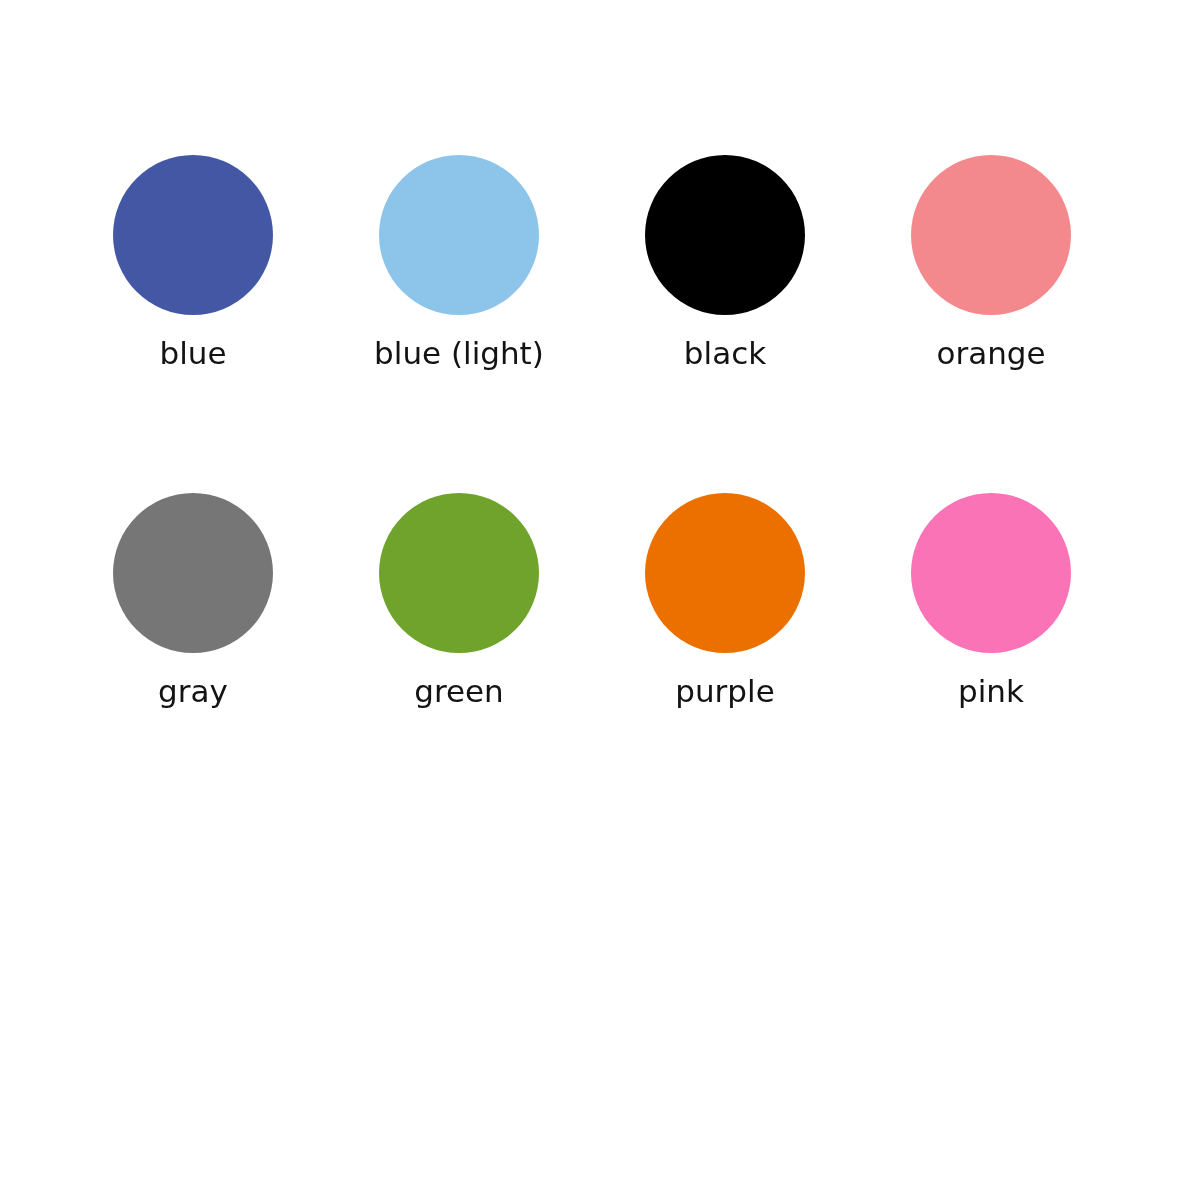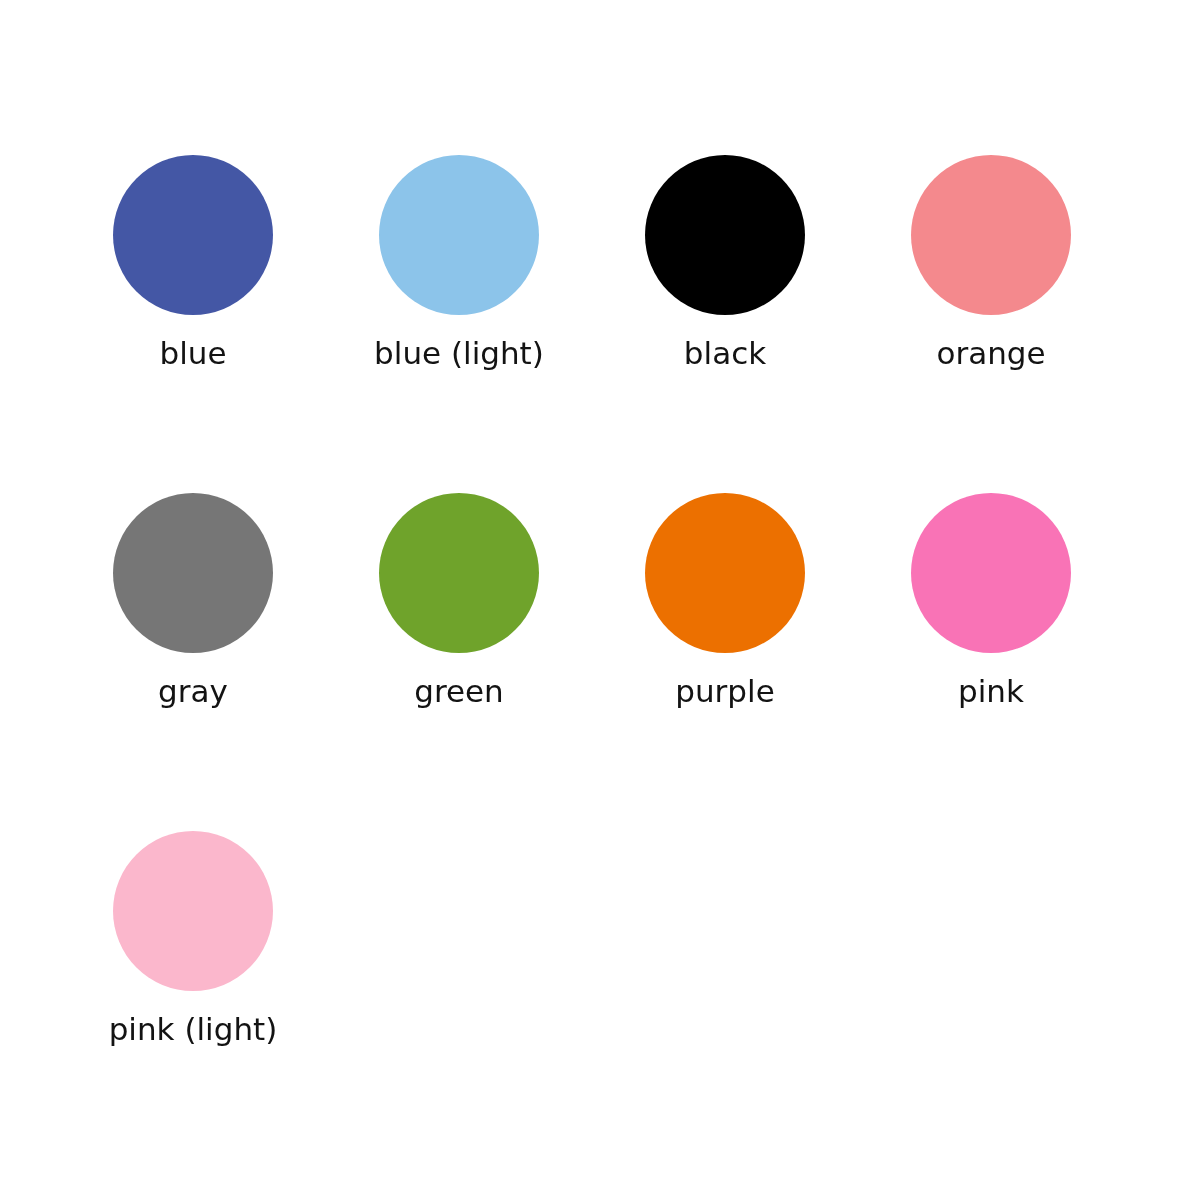--- a/index.html
+++ b/index.html
@@ -96,19 +96,15 @@
       <div class="swatch-dot" style="background: rgb(236, 112, 0);"></div>
       <div class="swatch-label">purple</div>
     </div>
     <div class="swatch-cell">
       <div class="swatch-dot" style="background: rgb(249, 115, 182);"></div>
       <div class="swatch-label">pink</div>
     </div>
   </div>
 
   <div class="swatch-row">
-    <div class="swatch-cell">
-      <div class="swatch-dot" style="background: rgb(251, 183, 204);"></div>
-      <div class="swatch-label">pink (light)</div>
-    </div>
   </div>
 
 </div>
 
 </body></html>

